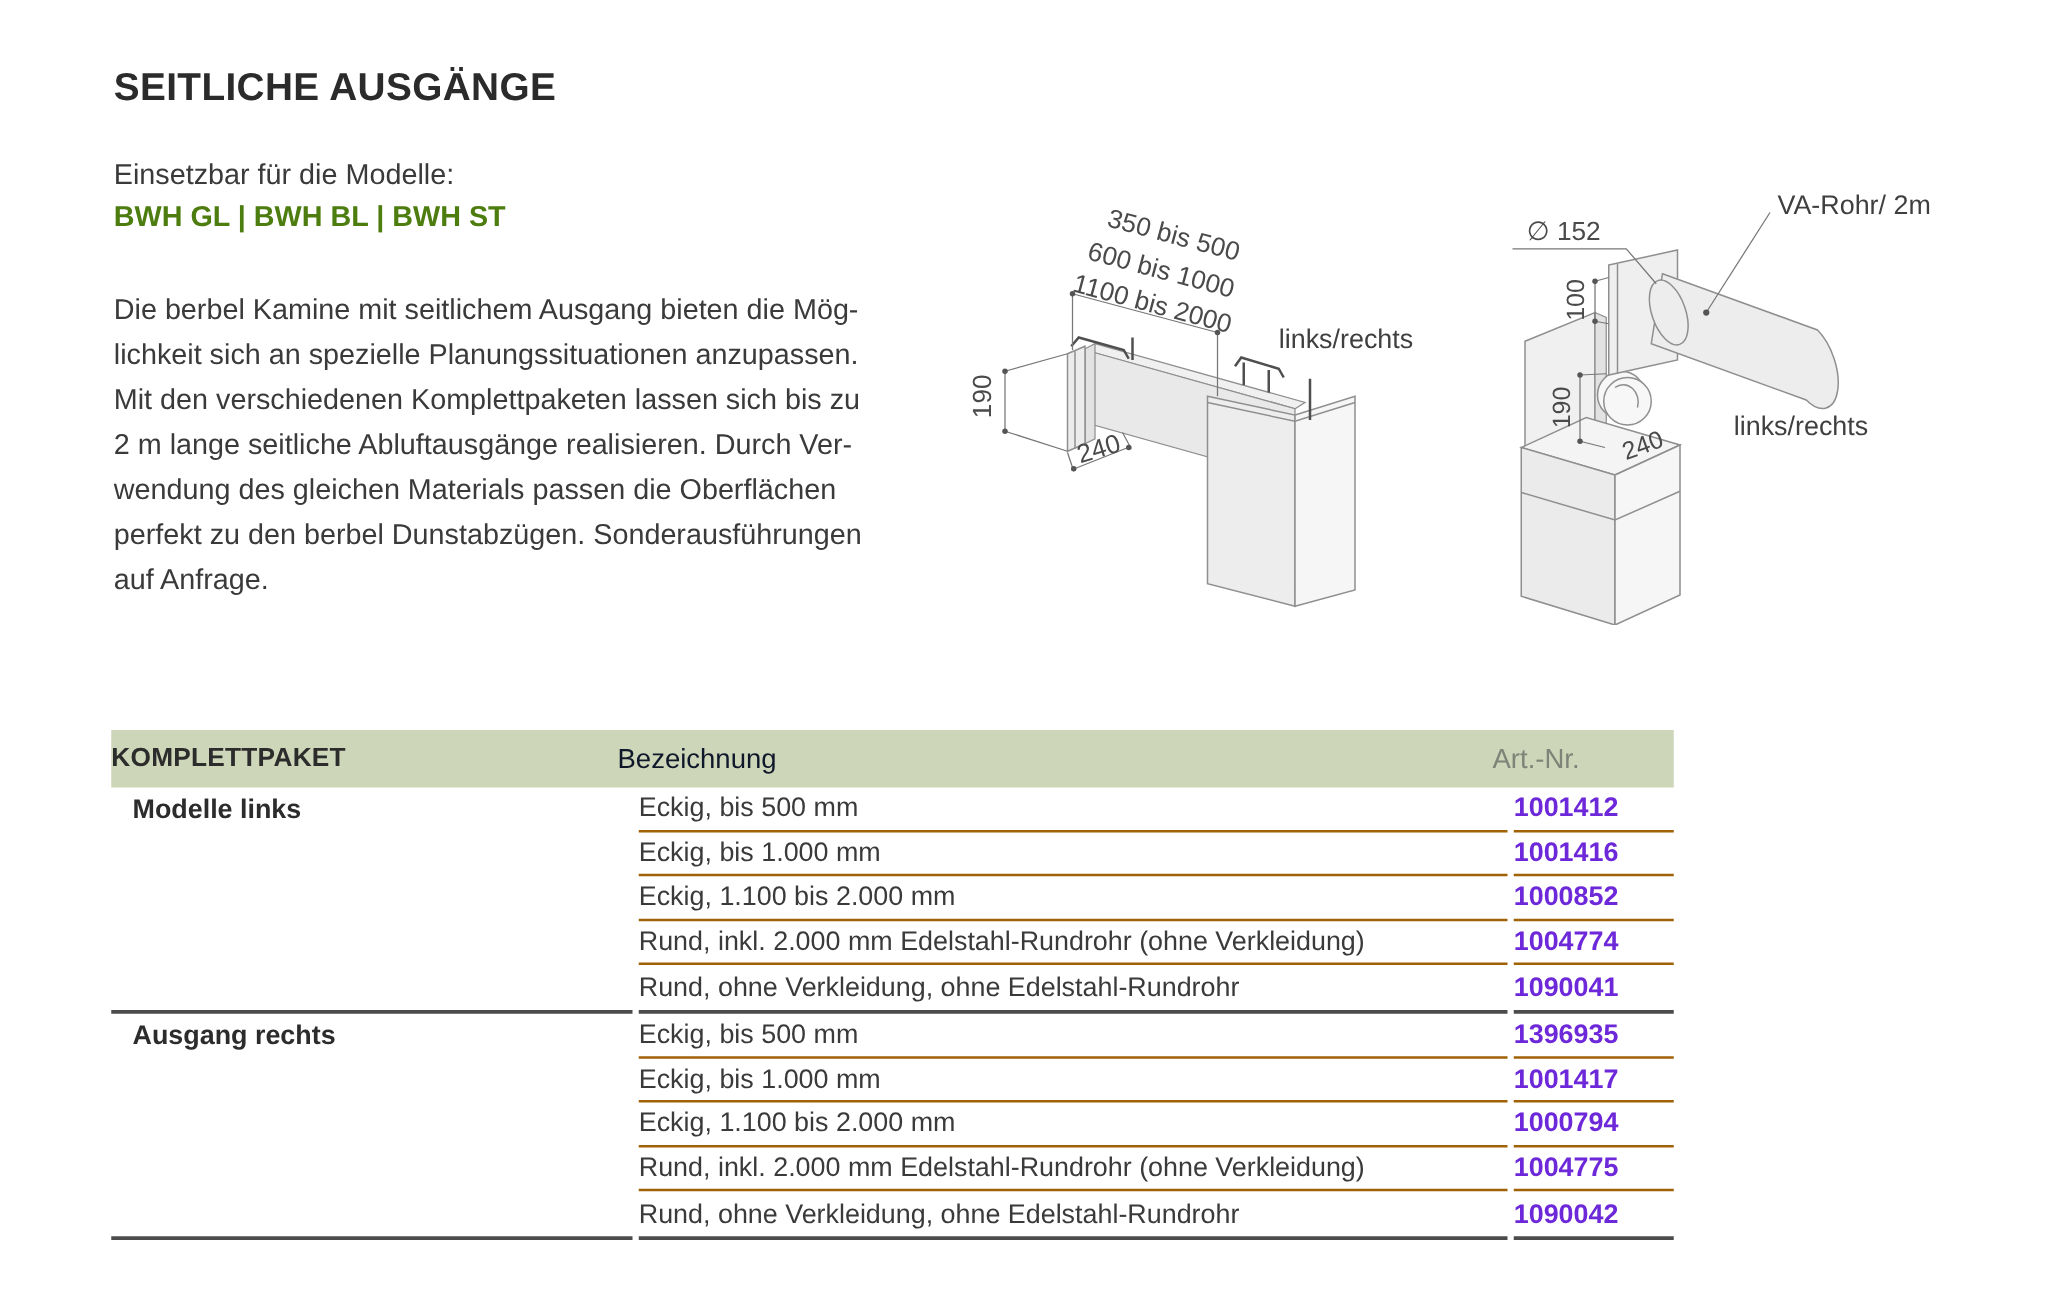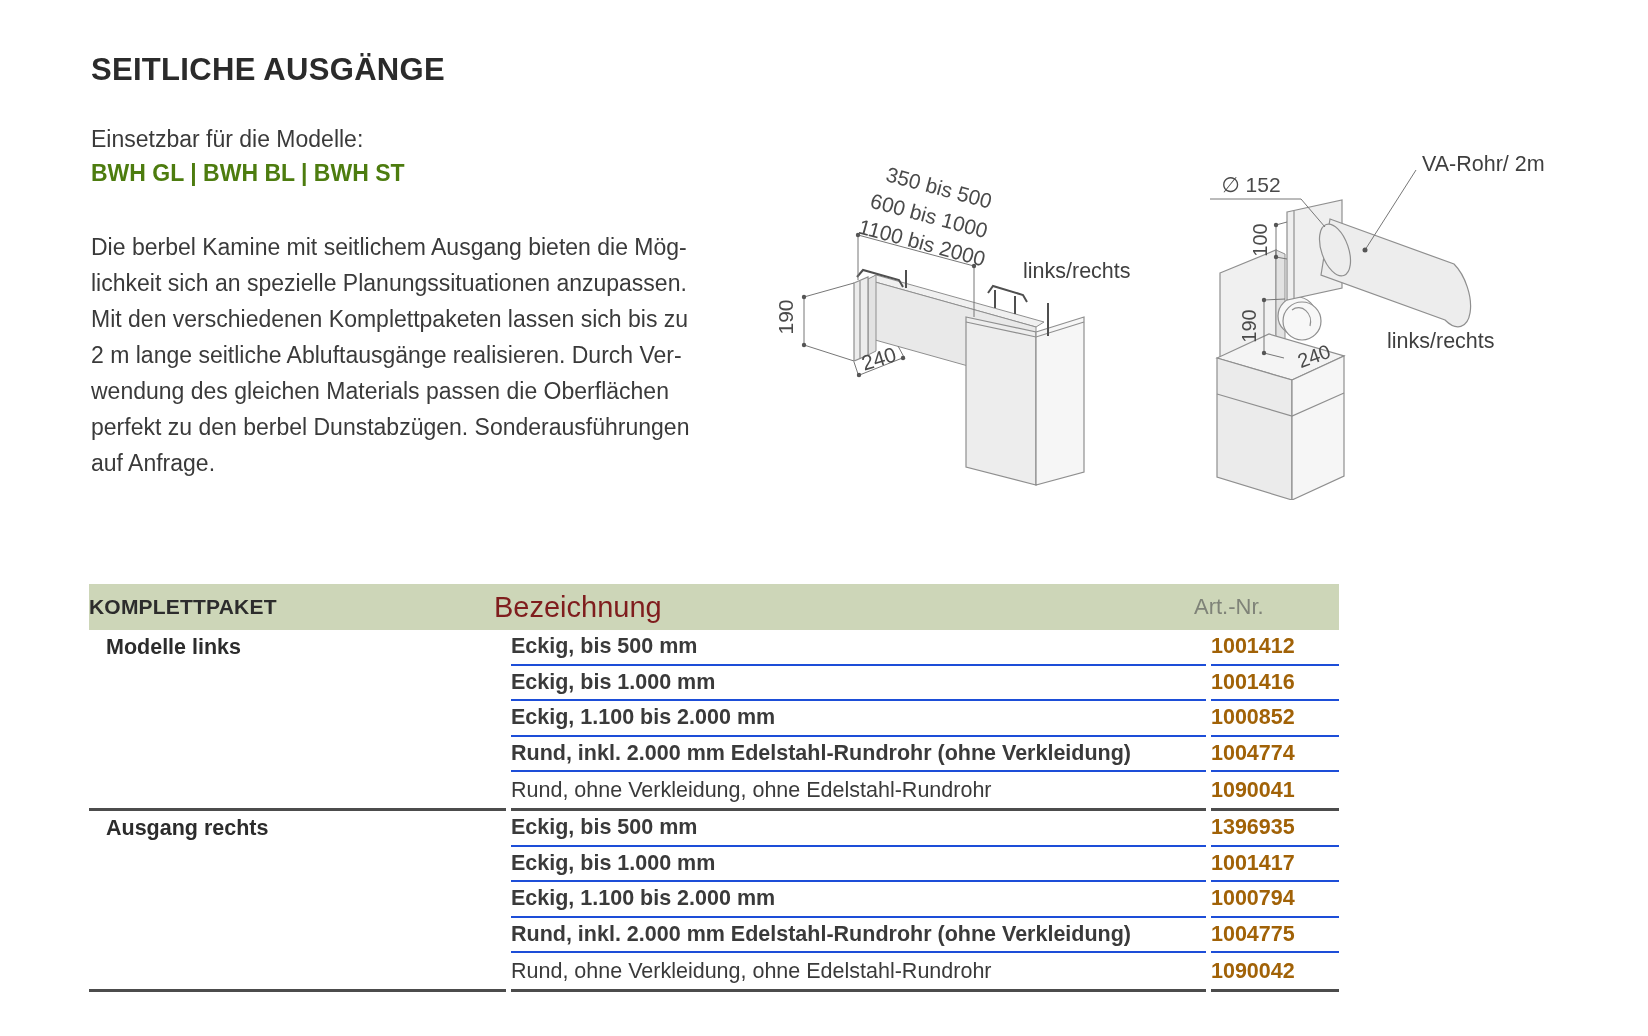--- a/index.html
+++ b/index.html
@@ -18,31 +18,31 @@
   .dim-text-sm{font-size:20px;fill:#4a4a4a;}
   .label-text{font-size:21.5px;fill:#3f3f3f;}
   .outline{fill:none;stroke:#8f8f8f;stroke-width:1.2;}
   .dimline{stroke:#777;stroke-width:1;fill:none;}
   .clip{stroke:#4f4f4f;stroke-width:2;fill:none;}
 
   
   .table{position:absolute;left:53px;top:584px;width:1250px;}
   .thead{display:flex;align-items:center;height:46px;background:var(--green,#cdd6b8);}
   .th1{width:405px;font-size:21px;font-weight:bold;color:#2c2c2c;letter-spacing:.2px;}
-  .th2{width:700px;font-size:29px;color:#7f1d1d;}
+  .th2{width:700px;font-size:22px;color:#0f172a;}
   .th3{width:128px;font-size:22px;color:#7f8378;}
   .tgroup{display:flex;}
   .gc1{width:422px;box-sizing:border-box;padding-left:17px;font-size:21.5px;font-weight:bold;color:#2c2c2c;
        display:flex;align-items:center;height:35.6px;}
   .grows{flex:1;}
   .trow{display:flex;height:35.6px;}
   .tc2{width:695px;margin-right:5px;height:100%;display:flex;align-items:center;font-size:21.5px;color:#3a3a3a;box-sizing:border-box;}
-  .tc3{width:128px;height:100%;display:flex;align-items:center;font-size:21.5px;font-weight:bold;color:#a16207;box-sizing:border-box;}
+  .tc3{width:128px;height:100%;display:flex;align-items:center;font-size:21.5px;font-weight:bold;color:#6d28d9;box-sizing:border-box;}
   .trow:not(:last-child) .tc2,
-  .trow:not(:last-child) .tc3{border-bottom:2px solid #1d4ed8;font-weight:bold;}
+  .trow:not(:last-child) .tc3{border-bottom:2px solid #a16207;}
   .gdivider{display:flex;height:3px;}
   .gdivider .seg1{width:417px;background:var(--dark,#4c4c4c);}
   .gdivider .gap{width:5px;}
   .gdivider .seg2{width:695px;background:var(--dark,#4c4c4c);}
   .gdivider .seg3{width:128px;background:var(--dark,#4c4c4c);}
 </style>
 </head>
 <body>
 
 <div class="page">

